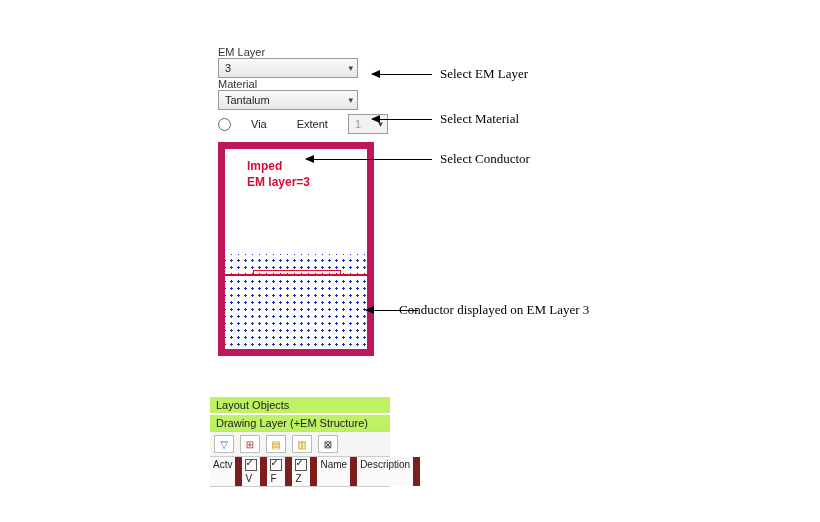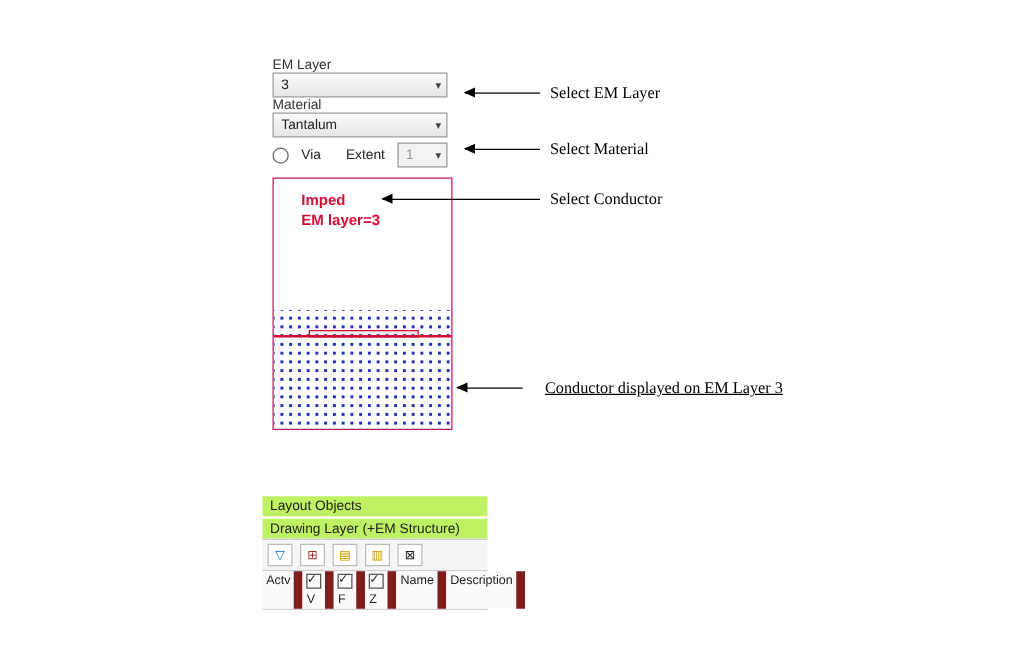--- a/index.html
+++ b/index.html
@@ -32,31 +32,31 @@
     height: 20px;
     border: 1px solid #9a9a9a;
     background: linear-gradient(#fafafa,#e6e6e6);
     padding: 0 4px 0 6px;
     width: 140px;
     box-sizing: border-box;
     font-size: 11px;
   }
   .dd.small { width: 40px; background:#f2f2f2; color:#999; }
   .dd .chev { font-size: 9px; color:#444; }
-  .row { display:flex; align-items:center; gap:10px; margin-top:4px; }
+  .row { display:flex; align-items:center; gap:20px; margin-top:4px; }
   .radio {
     width:11px; height:11px; border:1px solid #666; border-radius:50%;
     display:inline-flex; align-items:center; justify-content:center;
     background:#fff;
   }
   .radio .dot { width:5px; height:5px; border-radius:50%; background:#222; }
   .canvas {
     margin-top:8px;
     width:142px; height:200px;
-    border:1px solid #be185d;
+    border:7px solid #be185d;
     background:#fff;
     position:relative;
     overflow:hidden;
   }
   .canvas .imped {
     color:#d40d35; font-weight:bold; font-size:12px;
     position:absolute; left:22px;
   }
   .dotgrid {
     position:absolute; left:0; right:0; bottom:0; height:95px;
@@ -153,15 +153,15 @@
   <div class="arrow" style="left:372px; top:74px; width:60px;"></div>
   <div class="anno" style="left:440px; top:66px;">Select EM Layer</div>
 
   <div class="arrow" style="left:372px; top:119px; width:60px;"></div>
   <div class="anno" style="left:440px; top:111px;">Select Material</div>
 
   <div class="arrow" style="left:306px; top:159px; width:126px;"></div>
   <div class="anno" style="left:440px; top:151px;">Select Conductor</div>
 
   <div class="arrow" style="left:366px; top:310px; width:52px;"></div>
-  <div class="anno" style="left:436px; top:302px;text-decoration:underline;">Conductor displayed on EM Layer 3</div>
+  <div class="anno" style="left:399px; top:302px;">Conductor displayed on EM Layer 3</div>
 
 </div>
 
 </body></html>

